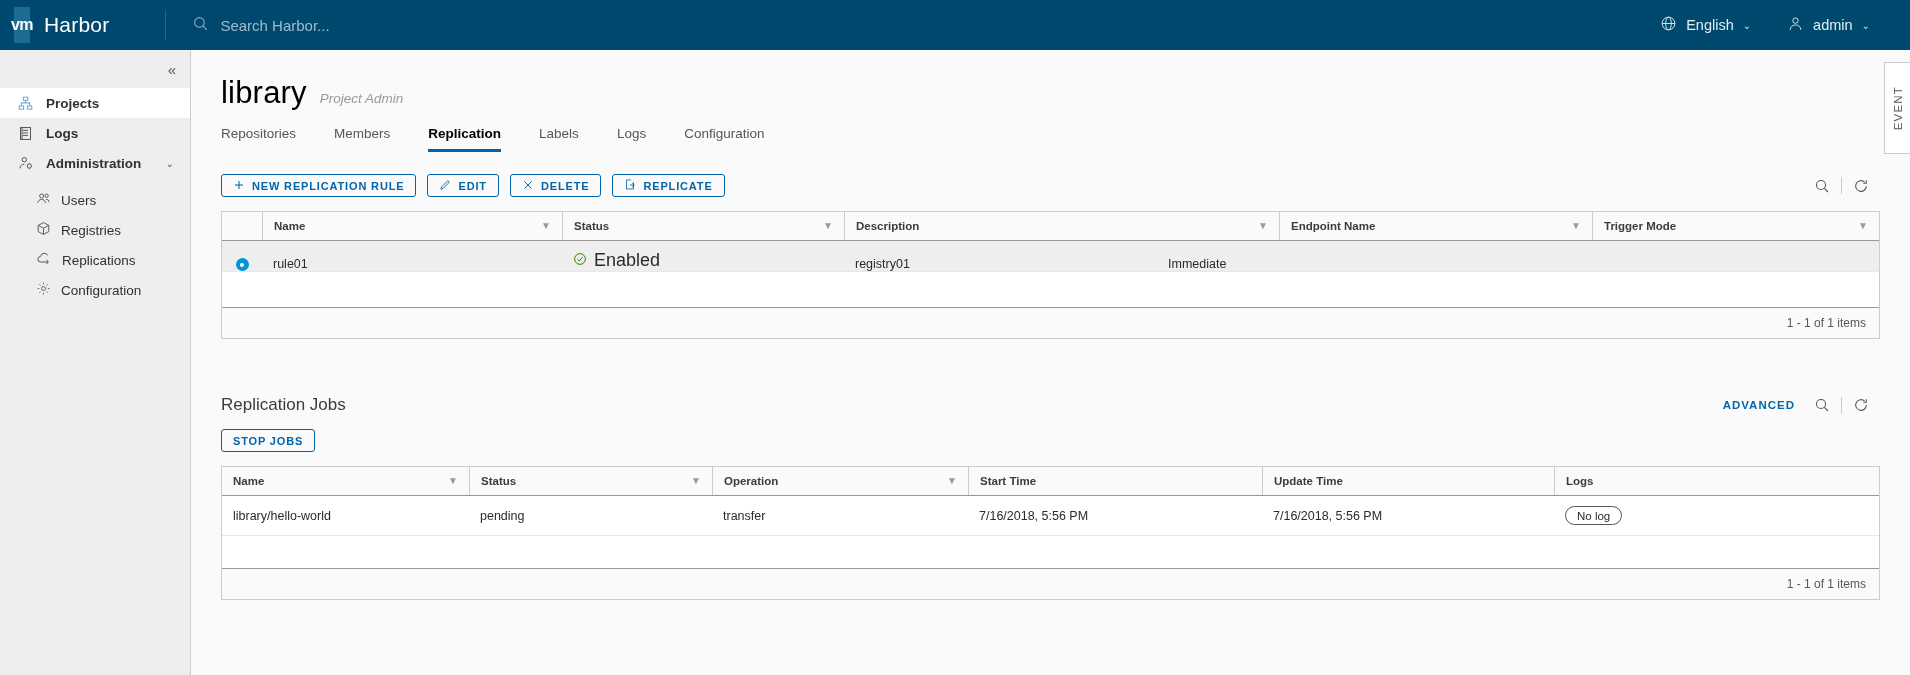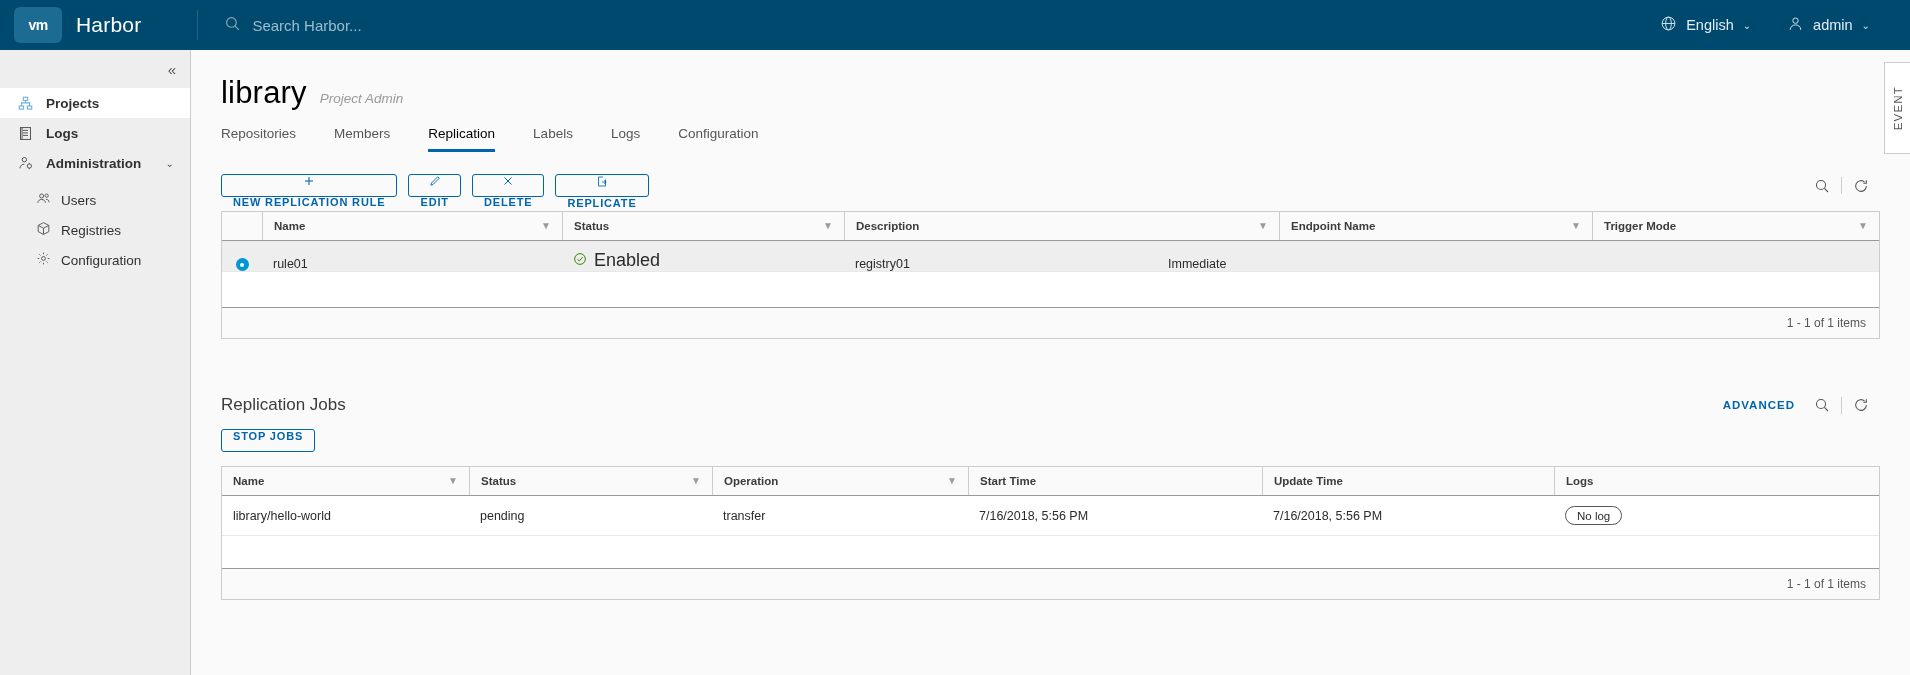--- a/index.html
+++ b/index.html
@@ -14,25 +14,25 @@
   
   .header {
     height: 50px; min-height: 50px;
     background: #00496e;
     display: flex; align-items: center;
     color: #fff;
     position: relative; z-index: 30;
   }
   .brand { display: flex; align-items: center; padding-left: 14px; }
   .vm-logo {
-    width: 48px; height: 36px;
+    width: 16px; height: 36px;
     background: #1b6b93;
     color: #fff;
     display: flex; align-items: center; justify-content: center;
-    font-size: 14px; font-weight: bold; letter-spacing: -0.5px; border-radius: 6px;
+    font-size: 16px; font-weight: bold; letter-spacing: -0.5px;
   }
   .brand-name { font-size: 21px; margin-left: 14px; font-weight: 400; letter-spacing: .2px; }
   .hdr-divider { width: 1px; height: 30px; background: #27637f; margin: 0 0 0 56px; }
   .search-wrap { display: flex; align-items: center; margin-left: 26px; }
   .search-wrap .s-icon { opacity: .8; }
   .search-input {
     background: transparent; border: none; outline: none;
     color: #d5e3ea; font-size: 15px; font-family: inherit;
     margin-left: 11px; width: 260px;
   }
@@ -90,34 +90,33 @@
   .proj-title { font-size: 31px; font-weight: 300; color: #000; letter-spacing: .2px; }
   .proj-role { font-size: 13.5px; color: #9a9a9a; font-style: italic; margin-left: 13px; }
 
   .tabs { display: flex; gap: 0; margin-top: 10px; }
   .tab {
     font-size: 13.5px; color: #565656;
     padding: 5px 0 8px 0; margin-right: 38px;
     cursor: pointer; border-bottom: 3px solid transparent;
     white-space: nowrap;
   }
-  .tab.active { color: #000; border-bottom-color: #0065ab; font-weight: 400; }
+  .tab.active { color: #000; border-bottom-color: #0065ab; font-weight: 700; }
 
   
   .btn-row { display: flex; align-items: center; margin-top: 22px; }
   .btn {
     display: inline-flex; align-items: center; gap: 7px;
     height: 23px; padding: 0 11px;
     border: 1px solid #0065ab; border-radius: 3px;
     background: transparent; color: #0065ab;
     font-size: 11px; font-weight: 600; letter-spacing: .85px;
     text-transform: uppercase; cursor: pointer;
     font-family: inherit; margin-right: 11px;
     white-space: nowrap;
-    flex-direction: column;
   }
   .tool-right { margin-left: auto; display: flex; align-items: center; padding-right: 30px; gap: 0; }
   .icon-btn { padding: 0 11px; cursor: pointer; display: flex; align-items: center; color: #565656; }
   .v-sep { width: 1px; height: 17px; background: #cccccc; }
 
   
   .table-wrap { margin-top: 14px; margin-right: 30px; border: 1px solid #ccc; background: #fff; }
   .thead { display: flex; background: #fafafa; border-bottom: 1px solid #999; height: 29px; }
   .th {
     display: flex; align-items: center;
@@ -280,20 +279,29 @@
     <div class="nav-sub">
       <span class="ic">
         <svg width="15" height="15" viewBox="0 0 24 24" fill="none" stroke="#565656" stroke-width="1.5">
           <path d="M12 2.6 20.5 7v10L12 21.4 3.5 17V7z"></path>
             <path d="M3.5 7 12 11.5 20.5 7M12 11.5v9.9"></path>
         </svg>
       </span>
       <span>Registries</span>
     </div>
 
+    <div class="nav-sub">
+      <span class="ic">
+        <svg width="16" height="16" viewBox="0 0 24 24" fill="none" stroke="#565656" stroke-width="1.5">
+          <path d="M18 16.5H7a4.2 4.2 0 0 1 0-8.4 5.6 5.6 0 0 1 10.7-1.3"></path>
+          <path d="M15.5 13.2l3 3.3-3 3.2"></path>
+        </svg>
+      </span>
+      <span>Replications</span>
+    </div>
 
     <div class="nav-sub">
       <span class="ic">
         <svg width="15" height="15" viewBox="0 0 24 24" fill="none" stroke="#565656" stroke-width="1.5">
           <circle cx="12" cy="12" r="3.1"></circle>
           <path d="M12 2.6v2.6M12 18.8v2.6M21.4 12h-2.6M5.2 12H2.6M18.6 5.4l-1.8 1.8M7.2 16.8l-1.8 1.8M18.6 18.6l-1.8-1.8M7.2 7.2 5.4 5.4"></path>
         </svg>
       </span>
       <span>Configuration</span>
     </div>

